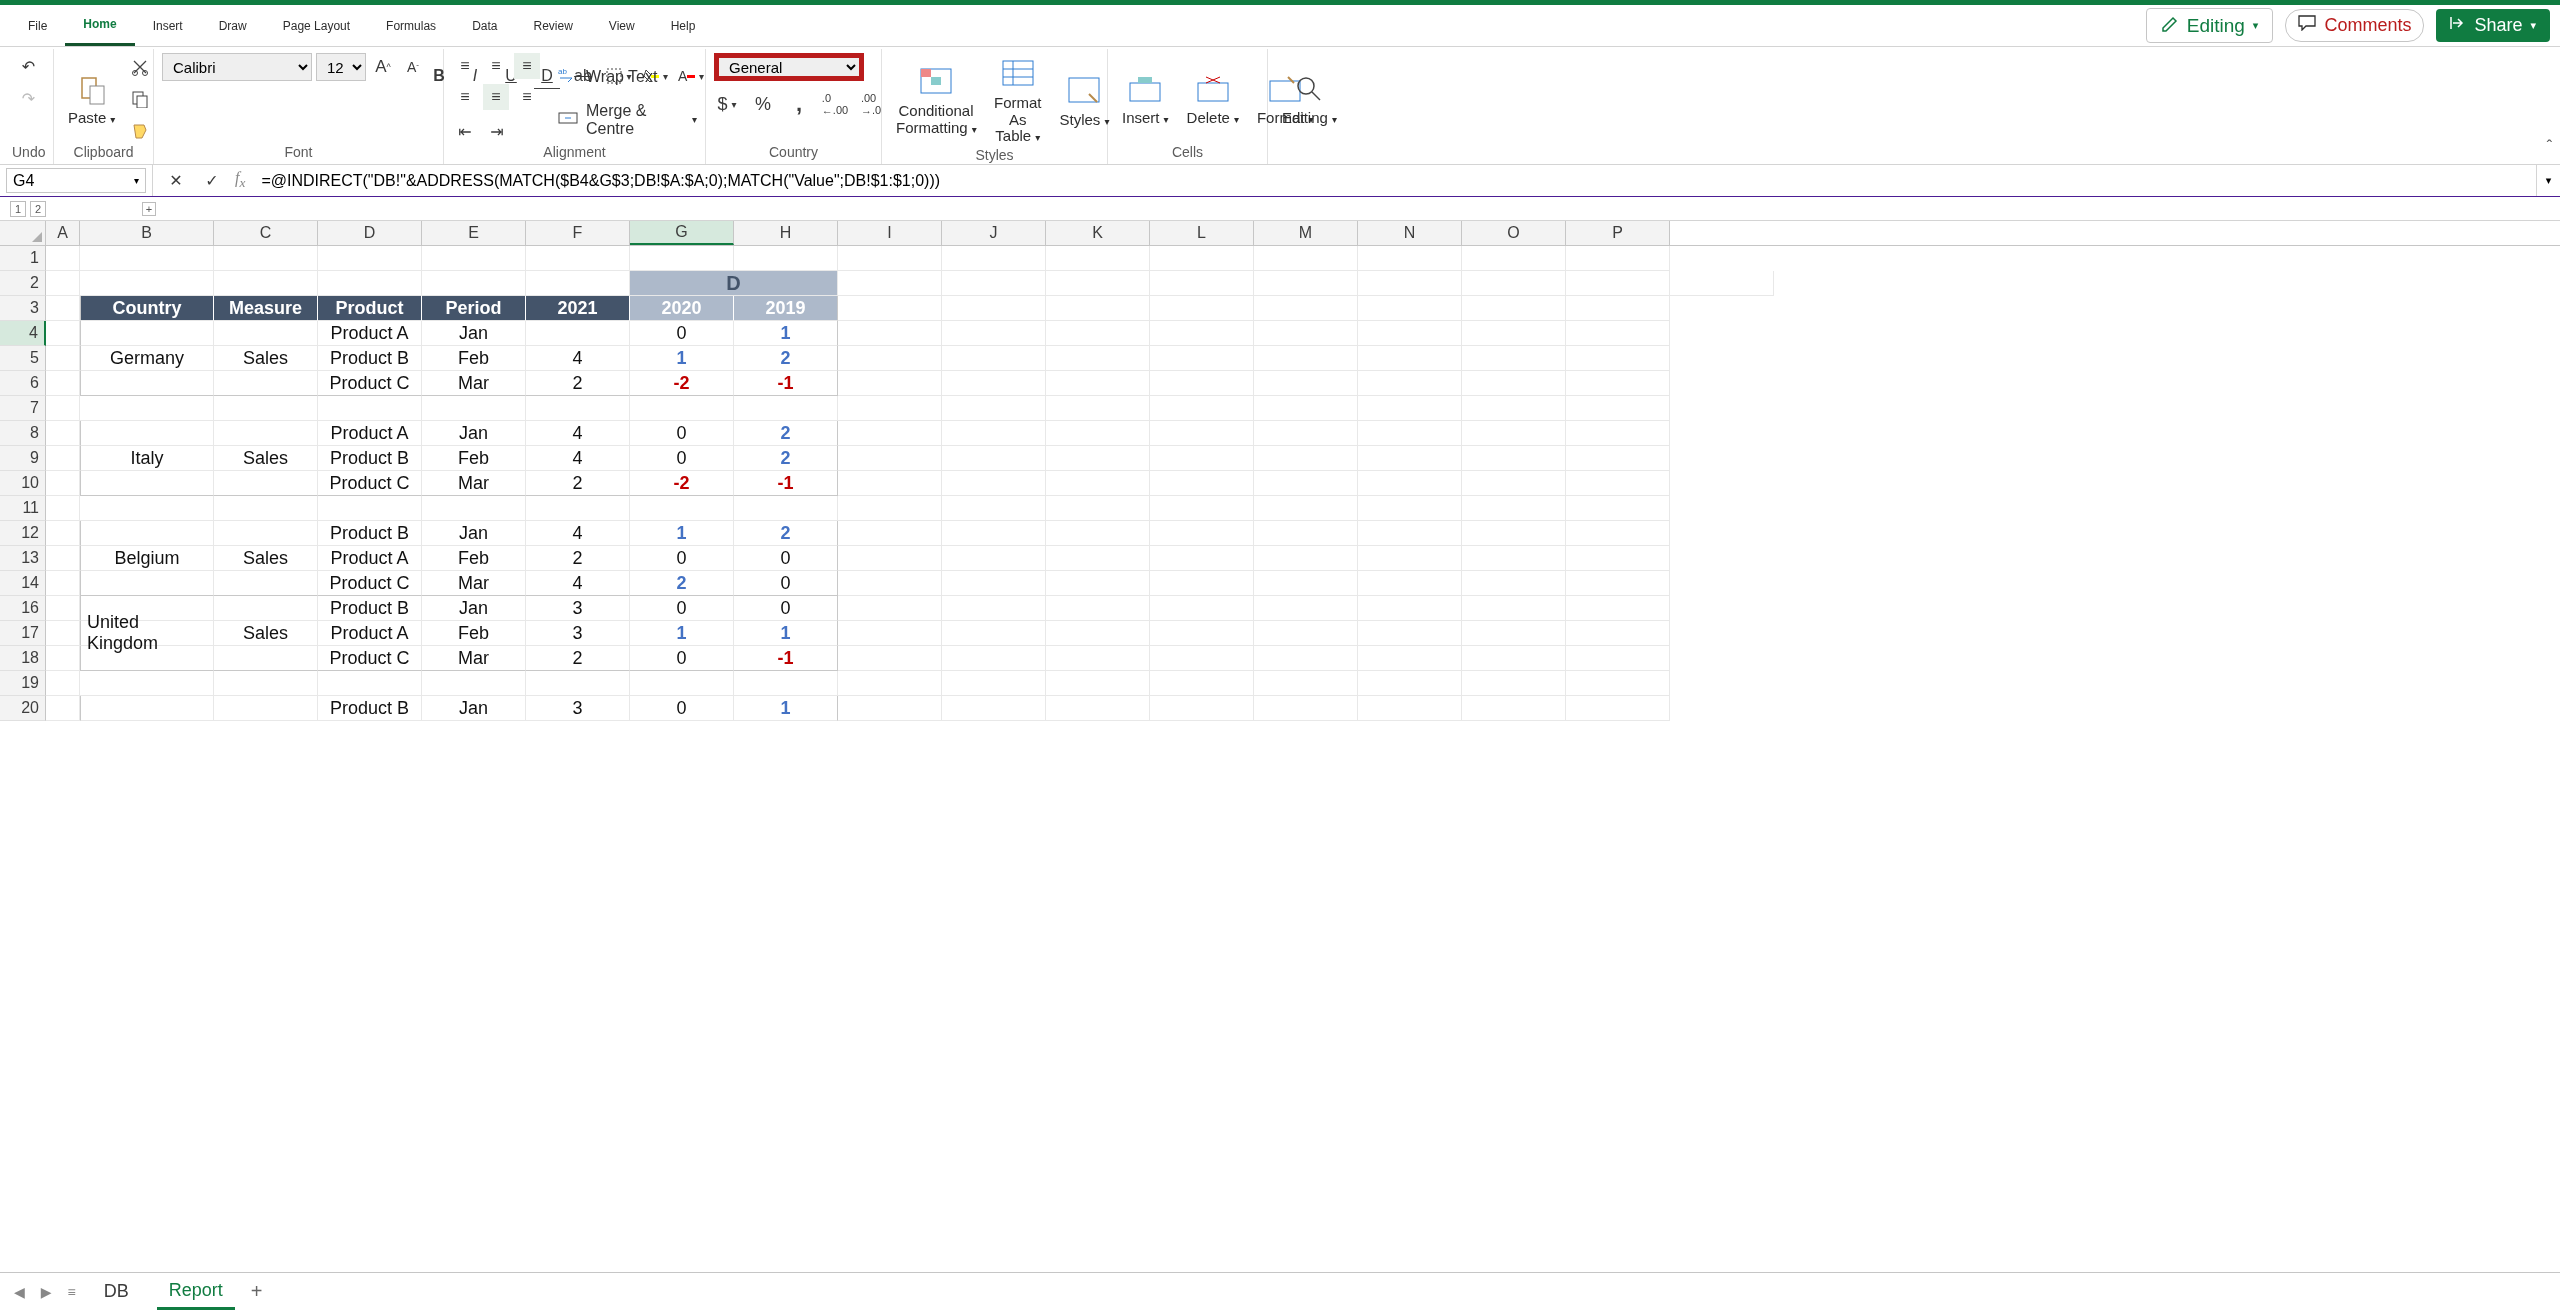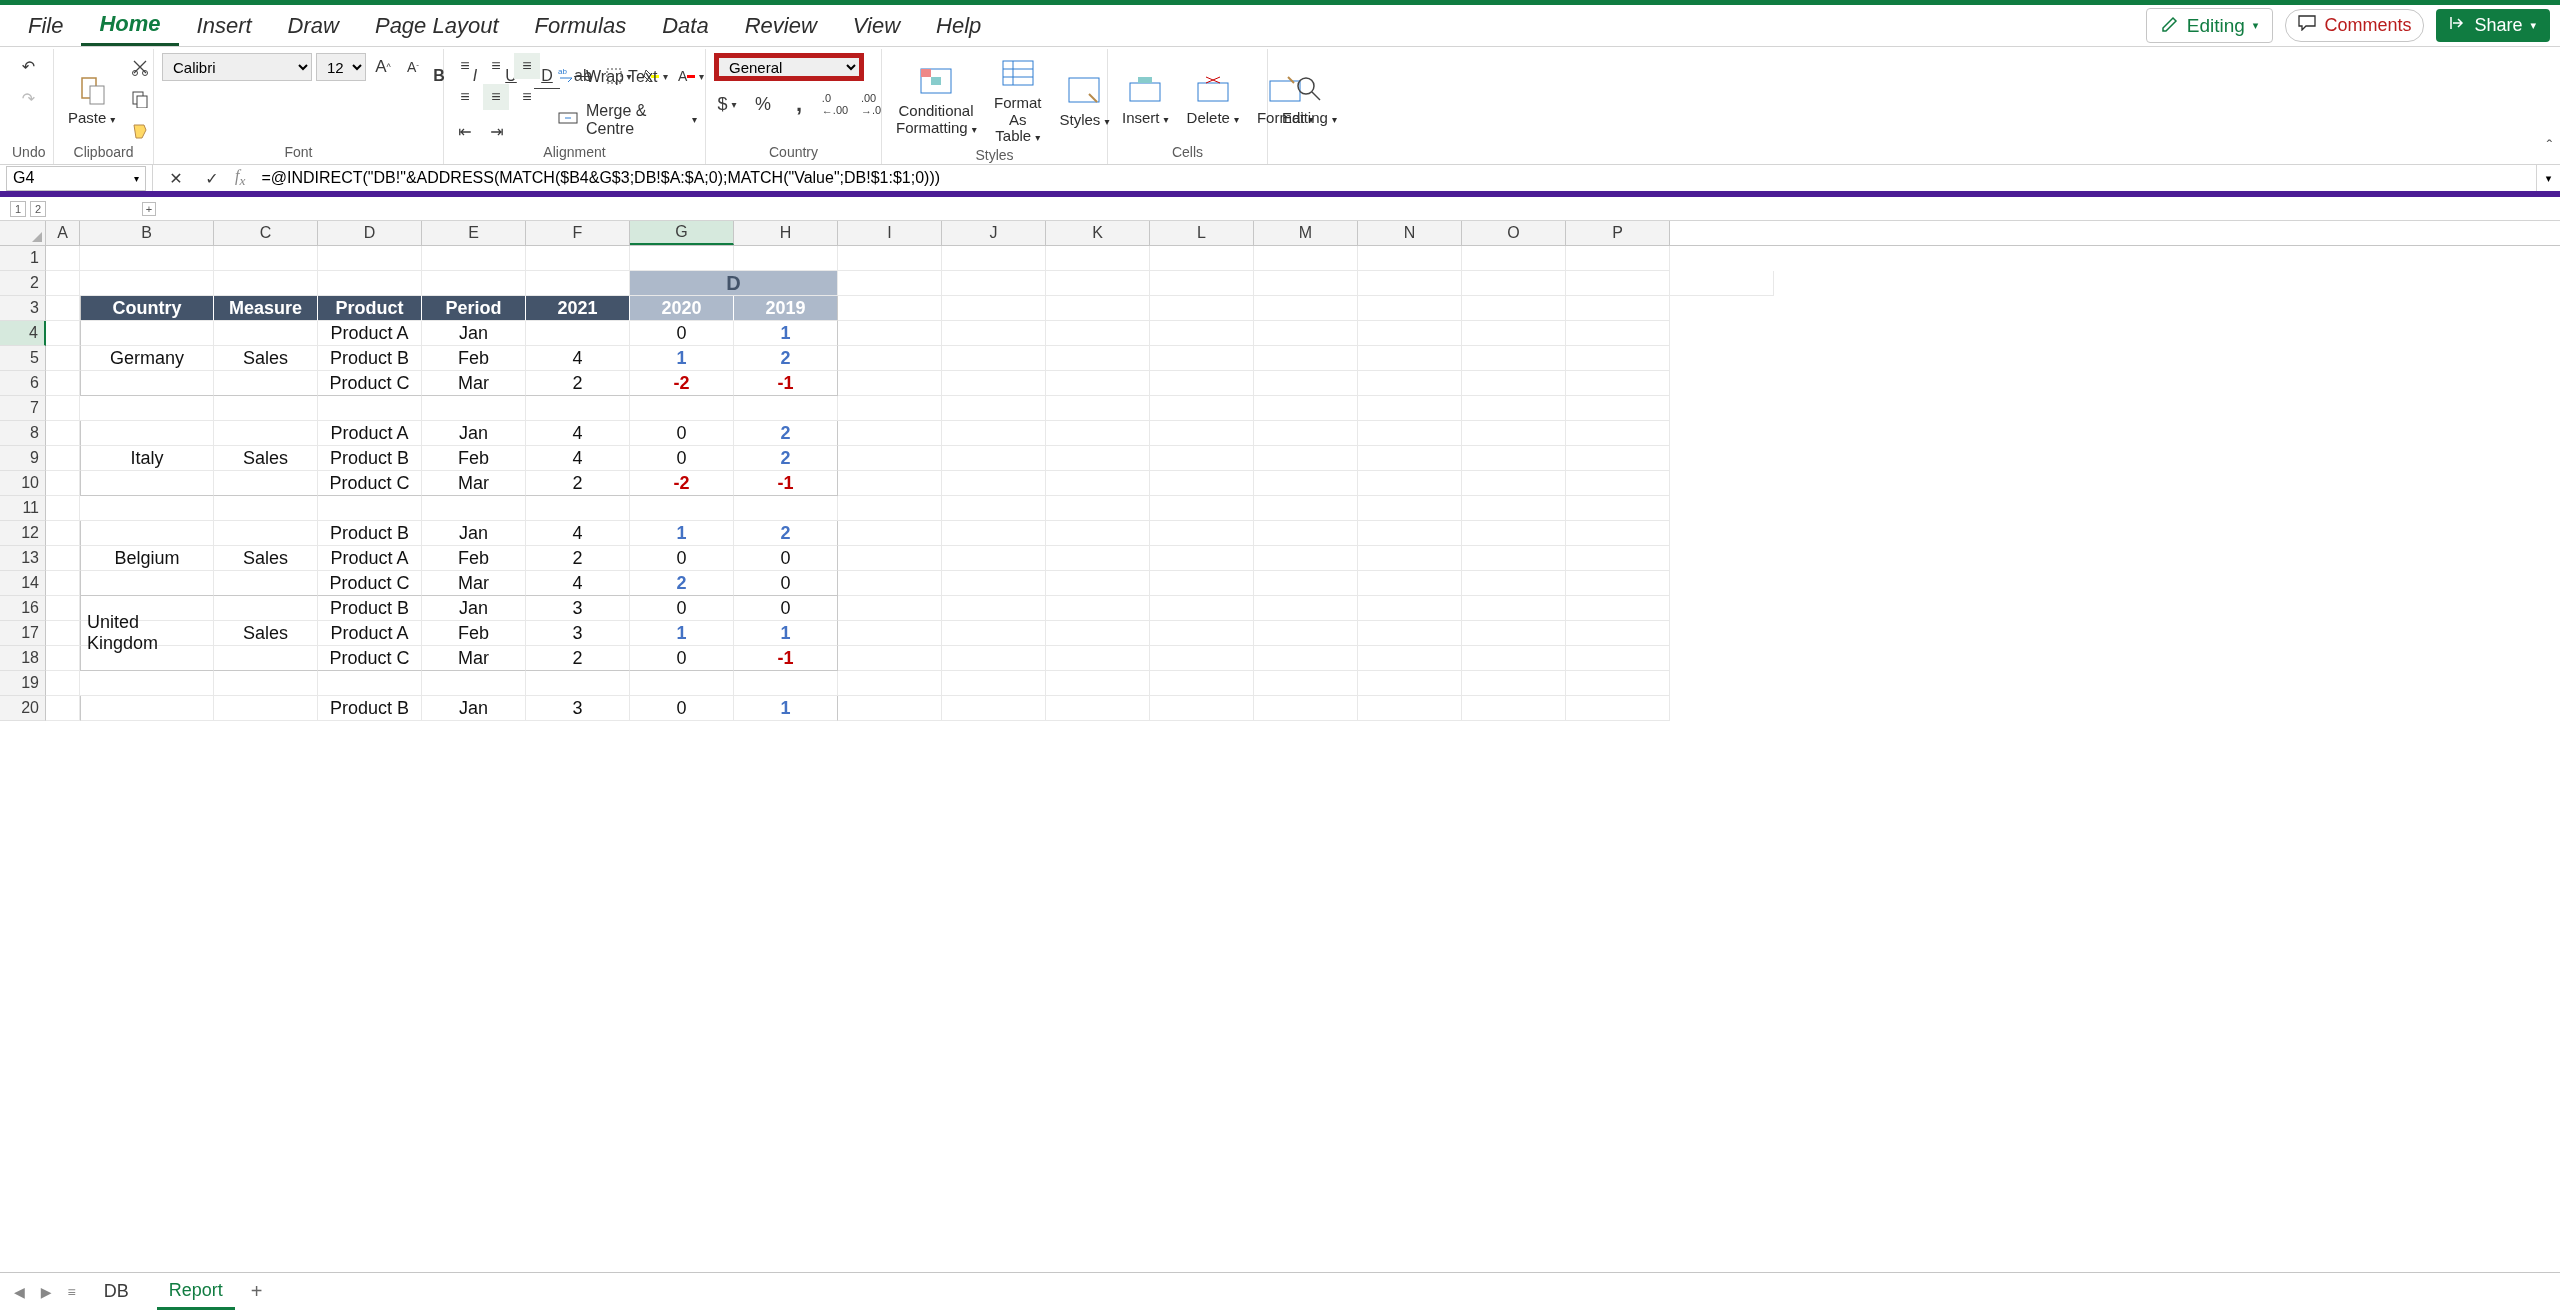--- a/index.html
+++ b/index.html
@@ -1,19 +1,19 @@
 <!DOCTYPE html>
 <html><head>
 <meta charset="utf-8">
 <style>
   * { box-sizing: border-box; margin: 0; padding: 0; }
   html, body { width: 100%; height: 100%; font-family: "Segoe UI", Arial, sans-serif; background: #fff; overflow: hidden; }
   .top-stripe { height: 5px; background: #107c41; }
   .menu-bar { display: flex; align-items: center; height: 42px; padding: 0 10px; border-bottom: 1px solid #d4d4d4; gap: 0; }
-  .menu-bar .tab { padding: 0 18px; height: 100%; display: flex; align-items: center; font-size: 22px; color: #2e2e2e; cursor: pointer; font-style: italic; }
+  .menu-bar .tab { padding: 0 18px; height: 100%; display: flex; align-items: center; font-size: 12px; color: #2e2e2e; cursor: pointer; }
   .menu-bar .tab.active { font-weight: 600; color: #107c41; border-bottom: 3px solid #14532d; }
   .menu-bar .right { margin-left: auto; display: flex; align-items: center; gap: 12px; }
   .editing-btn { border: 1px solid #c6c6c6; border-radius: 4px; padding: 5px 14px; display:flex; align-items:center; gap:8px; font-size: 19px; color:#107c41; cursor:pointer; }
   .comments-btn { border: 1px solid #c6c6c6; border-radius: 16px; padding: 5px 12px; display:flex; align-items:center; gap:8px; font-size: 18px; cursor:pointer; color:#b91c1c; }
   .share-btn { background: #107c41; color: #fff; border-radius: 4px; padding: 6px 14px; font-size: 18px; display:flex; align-items:center; gap:8px; cursor:pointer; }
 
   .ribbon { display: flex; height: 118px; border-bottom: 1px solid #d4d4d4; padding: 2px 4px 0; }
   .ribbon-group { display: flex; flex-direction: column; justify-content: space-between; padding: 4px 8px 2px; border-right: 1px solid #e2e2e2; }
   .ribbon-group .controls { flex: 1; display:flex; align-items:center; gap:6px; }
   .ribbon-group .label { text-align:center; font-size:14px; color:#5c5c5c; padding-bottom:2px; }
@@ -26,21 +26,21 @@
   .font-select { border:1px solid #c6c6c6; height:28px; width:150px; font-size:15px; padding:0 6px; }
   .size-select { border:1px solid #c6c6c6; height:28px; width:50px; font-size:15px; padding:0 6px; }
   .font-row { display:flex; align-items:center; gap:4px; }
   .font-row2 { display:flex; align-items:center; gap:10px; margin-top:10px; }
   select.nfmt { border:5px solid #b91c1c; height:28px; width:150px; font-size:15px; padding:0 6px; }
   .align-grid { display:grid; grid-template-columns:repeat(3,28px); grid-template-rows:repeat(2,28px); gap:3px; }
   .wrap-row, .merge-row { display:flex; align-items:center; gap:8px; font-size:16px; color:#333; cursor:pointer; }
   .styles-row { display:flex; gap:14px; }
   .cells-row { display:flex; gap:14px; }
 
-  .formula-bar { display:flex; align-items:center; height:32px; border-bottom:6px solid #4c1d95; }
+  .formula-bar { display:flex; align-items:center; height:32px; border-bottom:1px solid #4c1d95; }
   .name-box { width:140px; border:1px solid #c6c6c6; margin:3px 6px; display:flex; align-items:center; justify-content:space-between; padding:0 6px; height:25px; font-size:16px; }
   .fx-controls { display:flex; align-items:center; gap:10px; color:#888; font-size:16px; border-left:1px solid #d4d4d4; padding:0 10px; height:100%; }
   .fx-input { flex:1; border:none; outline:none; font-size:16px; height:100%; padding:0 6px; font-family:"Segoe UI", Arial, sans-serif; }
   .collapse-caret { width:24px; text-align:center; border-left:1px solid #d4d4d4; height:100%; display:flex; align-items:center; justify-content:center; font-size:11px; cursor:pointer; }
 
   .outline-bar { height:24px; border-bottom:1px solid #d4d4d4; display:flex; align-items:center; font-size:12px; padding-left:10px; gap:4px; color:#555; }
   .outline-bar .lvl { border:1px solid #bcbcbc; width:16px; height:16px; display:flex; align-items:center; justify-content:center; font-size:11px; }
   .outline-plus { border:1px solid #bcbcbc; width:14px; height:14px; display:flex; align-items:center; justify-content:center; font-size:11px; margin-left:92px; }
 
   .grid-area { position:relative; overflow:hidden; }

